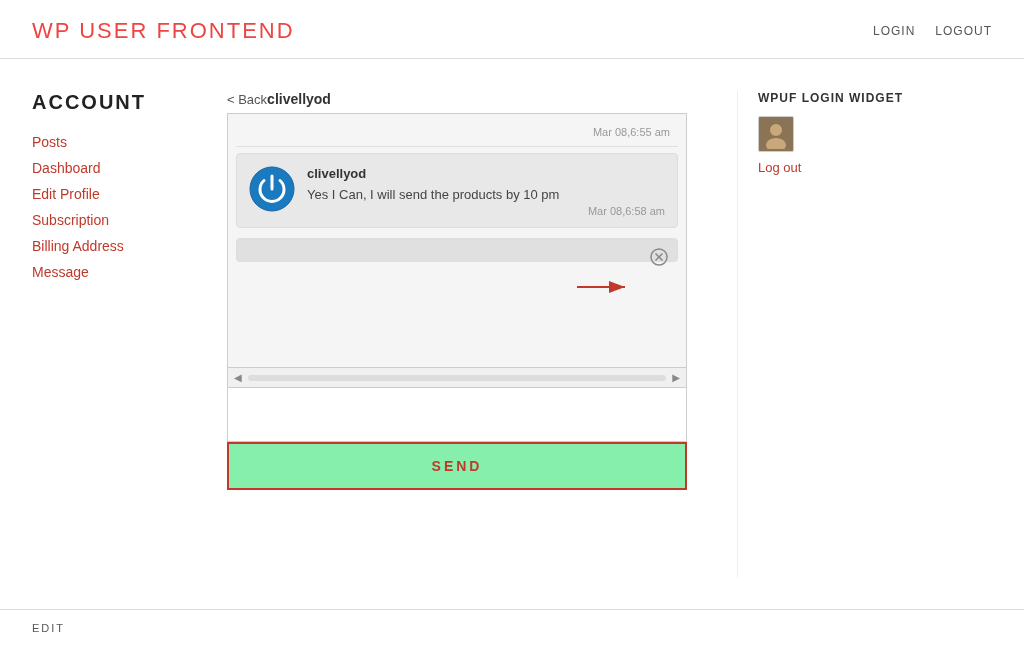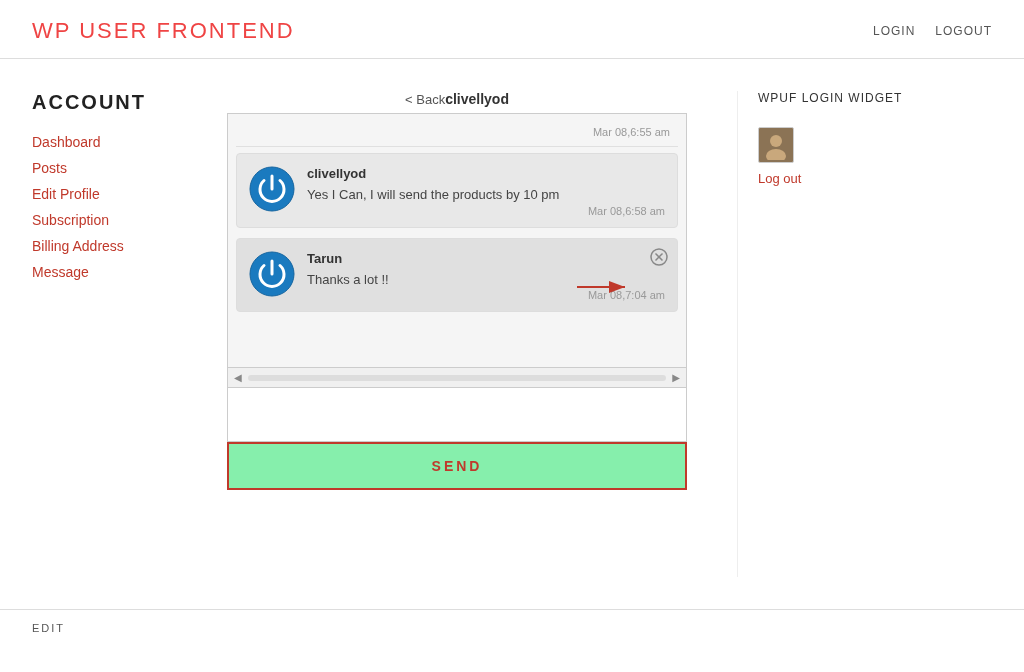--- a/index.html
+++ b/index.html
@@ -70,21 +70,21 @@
     
     .content-area {
       flex: 1;
       padding: 0 30px;
       max-width: 520px;
     }
 
     
     .chat-header {
       display: flex;
-      justify-content: center;
+      justify-content: flex-start;
       align-items: center;
       margin-bottom: 6px;
     }
     .back-link {
       color: #555;
       font-size: 13px;
       text-decoration: none;
       cursor: pointer;
     }
     .chat-username {
@@ -216,24 +216,24 @@
     
     .right-widget {
       width: 200px;
       flex-shrink: 0;
       padding-left: 20px;
       border-left: 1px solid #eee;
       margin-left: 20px;
     }
     .widget-title {
       font-size: 12px;
-      font-weight: normal;
+      font-weight: bold;
       letter-spacing: 1px;
       color: #333;
-      margin-bottom: 22px;
+      margin-bottom: 11px;
     }
     .widget-user {
       display: flex;
       align-items: flex-start;
       gap: 10px;
       margin-bottom: 8px;
     }
     .user-avatar-img {
       width: 36px;
       height: 36px;
@@ -279,22 +279,22 @@
     <a href="#">LOGIN</a>
     <a href="#">LOGOUT</a>
   </nav>
 </header>
 
 <div class="main-layout">
 
   <aside class="sidebar">
     <h2 class="sidebar-title">ACCOUNT</h2>
     <nav class="sidebar-nav">
+      <a href="#">Posts</a>
       <a href="#">Dashboard</a>
-      <a href="#">Posts</a>
       <a href="#">Edit Profile</a>
       <a href="#">Subscription</a>
       <a href="#">Billing Address</a>
       <a href="#">Message</a>
     </nav>
   </aside>
 
   <main class="content-area">
 
     <div class="chat-header">
@@ -337,34 +337,20 @@
           <div style="position:absolute; top:38px; right:40px; pointer-events:none;">
             <svg width="60" height="20" viewBox="0 0 60 20">
               <defs>
                 <marker id="arrowhead" markerWidth="8" markerHeight="6" refX="8" refY="3" orient="auto">
                   <polygon points="0 0, 8 3, 0 6" fill="#c0392b"></polygon>
                 </marker>
               </defs>
               <line x1="0" y1="10" x2="48" y2="10" stroke="#c0392b" stroke-width="2" marker-end="url(#arrowhead)"></line>
             </svg>
           </div>
-          <div class="message-inner">
-            <div>
-              <svg class="power-icon-svg" viewBox="0 0 46 46" xmlns="http://www.w3.org/2000/svg">
-                <circle cx="23" cy="23" r="22" fill="#1a7abf" stroke="#1565a0" stroke-width="1"></circle>
-                <path d="M23 10 L23 23" stroke="white" stroke-width="3" stroke-linecap="round"></path>
-                <path d="M15 14.5 A12 12 0 1 0 31 14.5" fill="none" stroke="white" stroke-width="3" stroke-linecap="round"></path>
-              </svg>
-            </div>
-            <div class="message-body">
-              <div class="message-sender">Tarun</div>
-              <div class="message-text">Thanks a lot !!</div>
-              <div class="message-time">Mar 08,7:04 am</div>
-            </div>
-          </div>
         </div>
 
       </div>
     </div>
 
     <div class="scroll-indicator">
       <span class="scroll-arrow">◀</span>
       <div class="scroll-thumb"></div>
       <span class="scroll-arrow">▶</span>
     </div>

